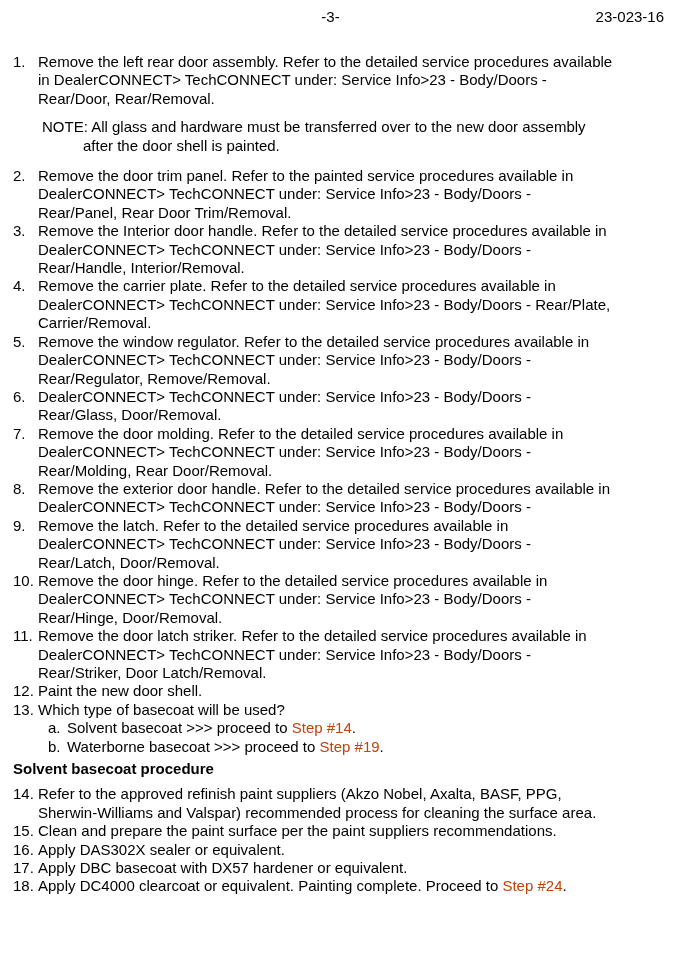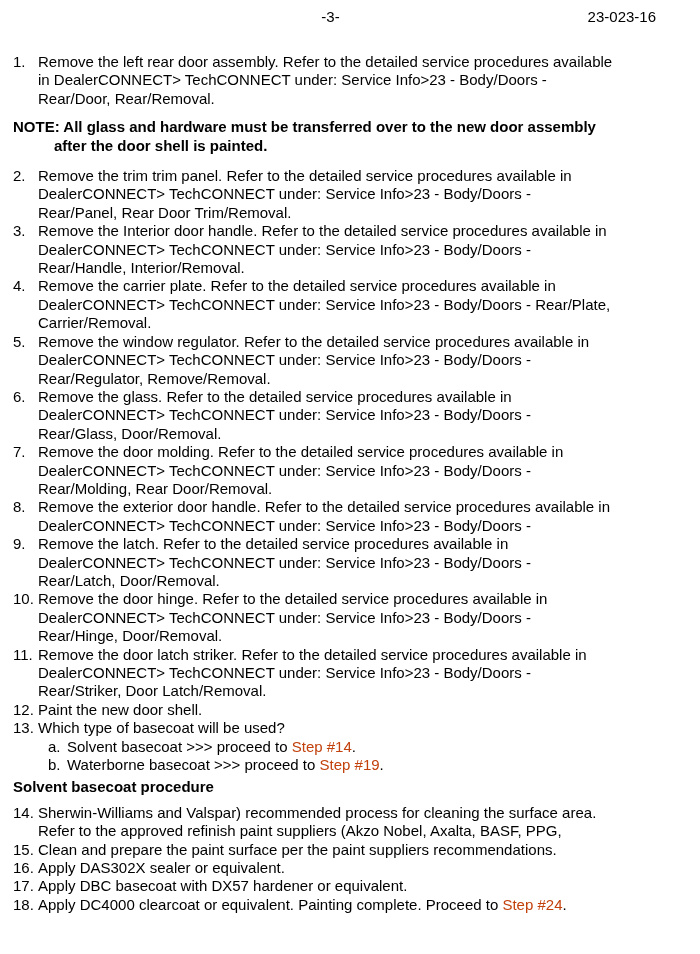--- a/index.html
+++ b/index.html
@@ -27,42 +27,43 @@
     margin-bottom: 26px;
   }
   .page-number {
     position: absolute;
     left: 0;
     right: 20px;
     text-align: center;
   }
   .doc-number {
     position: absolute;
-    right: 12px;
+    right: 4px;
     top: 0;
   }
   .section-title {
     font-weight: bold;
     font-style: italic;
     margin-bottom: 3px;
   }
   .step {
     display: flex;
   }
   .step .num {
     width: 25px;
     flex-shrink: 0;
   }
   .step .body {
     flex: 1;
   }
   .note {
-    font-weight: bold;
+    font-weight: normal;
     margin-top: 10px;
     margin-bottom: 12px;
+    margin-left: 29px;
   }
   .note-cont {
     padding-left: 41px;
   }
   .subitem {
     display: flex;
     margin-left: 35px;
   }
   .subitem .sub-label {
     width: 19px;
@@ -100,21 +101,21 @@
   </div>
 
   <div class="note">
     <div><span>NOTE:</span> <span>All glass and hardware must be transferred over to the new door assembly</span></div>
     <div class="note-cont">after the door shell is painted.</div>
   </div>
 
   <div class="step">
     <span class="num">2.</span>
     <div class="body">
-      <div>Remove the trim trim panel. Refer to the detailed service procedures available in</div>
+      <div>Remove the door trim panel. Refer to the painted service procedures available in</div>
       <div>DealerCONNECT&gt; TechCONNECT under: Service Info&gt;23 - Body/Doors -</div>
       <div>Rear/Panel, Rear Door Trim/Removal.</div>
     </div>
   </div>
 
   <div class="step">
     <span class="num">3.</span>
     <div class="body">
       <div>Remove the Interior door handle. Refer to the detailed service procedures available in</div>
       <div>DealerCONNECT&gt; TechCONNECT under: Service Info&gt;23 - Body/Doors -</div>
@@ -136,21 +137,20 @@
     <div class="body">
       <div>Remove the window regulator. Refer to the detailed service procedures available in</div>
       <div>DealerCONNECT&gt; TechCONNECT under: Service Info&gt;23 - Body/Doors -</div>
       <div>Rear/Regulator, Remove/Removal.</div>
     </div>
   </div>
 
   <div class="step">
     <span class="num">6.</span>
     <div class="body">
-      <div>Remove the glass. Refer to the detailed service procedures available in</div>
       <div>DealerCONNECT&gt; TechCONNECT under: Service Info&gt;23 - Body/Doors -</div>
       <div>Rear/Glass, Door/Removal.</div>
     </div>
   </div>
 
   <div class="step">
     <span class="num">7.</span>
     <div class="body">
       <div>Remove the door molding. Refer to the detailed service procedures available in</div>
       <div>DealerCONNECT&gt; TechCONNECT under: Service Info&gt;23 - Body/Doors -</div>
@@ -213,22 +213,22 @@
   <div class="subitem">
     <span class="sub-label">b.</span>
     <div><span>Waterborne basecoat &gt;&gt;&gt; proceed to </span><a class="doclink">Step #19</a><span>.</span></div>
   </div>
 
   <div class="sub-heading">Solvent basecoat procedure</div>
 
   <div class="step">
     <span class="num">14.</span>
     <div class="body">
+      <div>Refer to the approved refinish paint suppliers (Akzo Nobel, Axalta, BASF, PPG,</div>
       <div>Sherwin-Williams and Valspar) recommended process for cleaning the surface area.</div>
-      <div>Refer to the approved refinish paint suppliers (Akzo Nobel, Axalta, BASF, PPG,</div>
     </div>
   </div>
 
   <div class="step">
     <span class="num">15.</span>
     <div class="body">
       <div>Clean and prepare the paint surface per the paint suppliers recommendations.</div>
     </div>
   </div>
 

